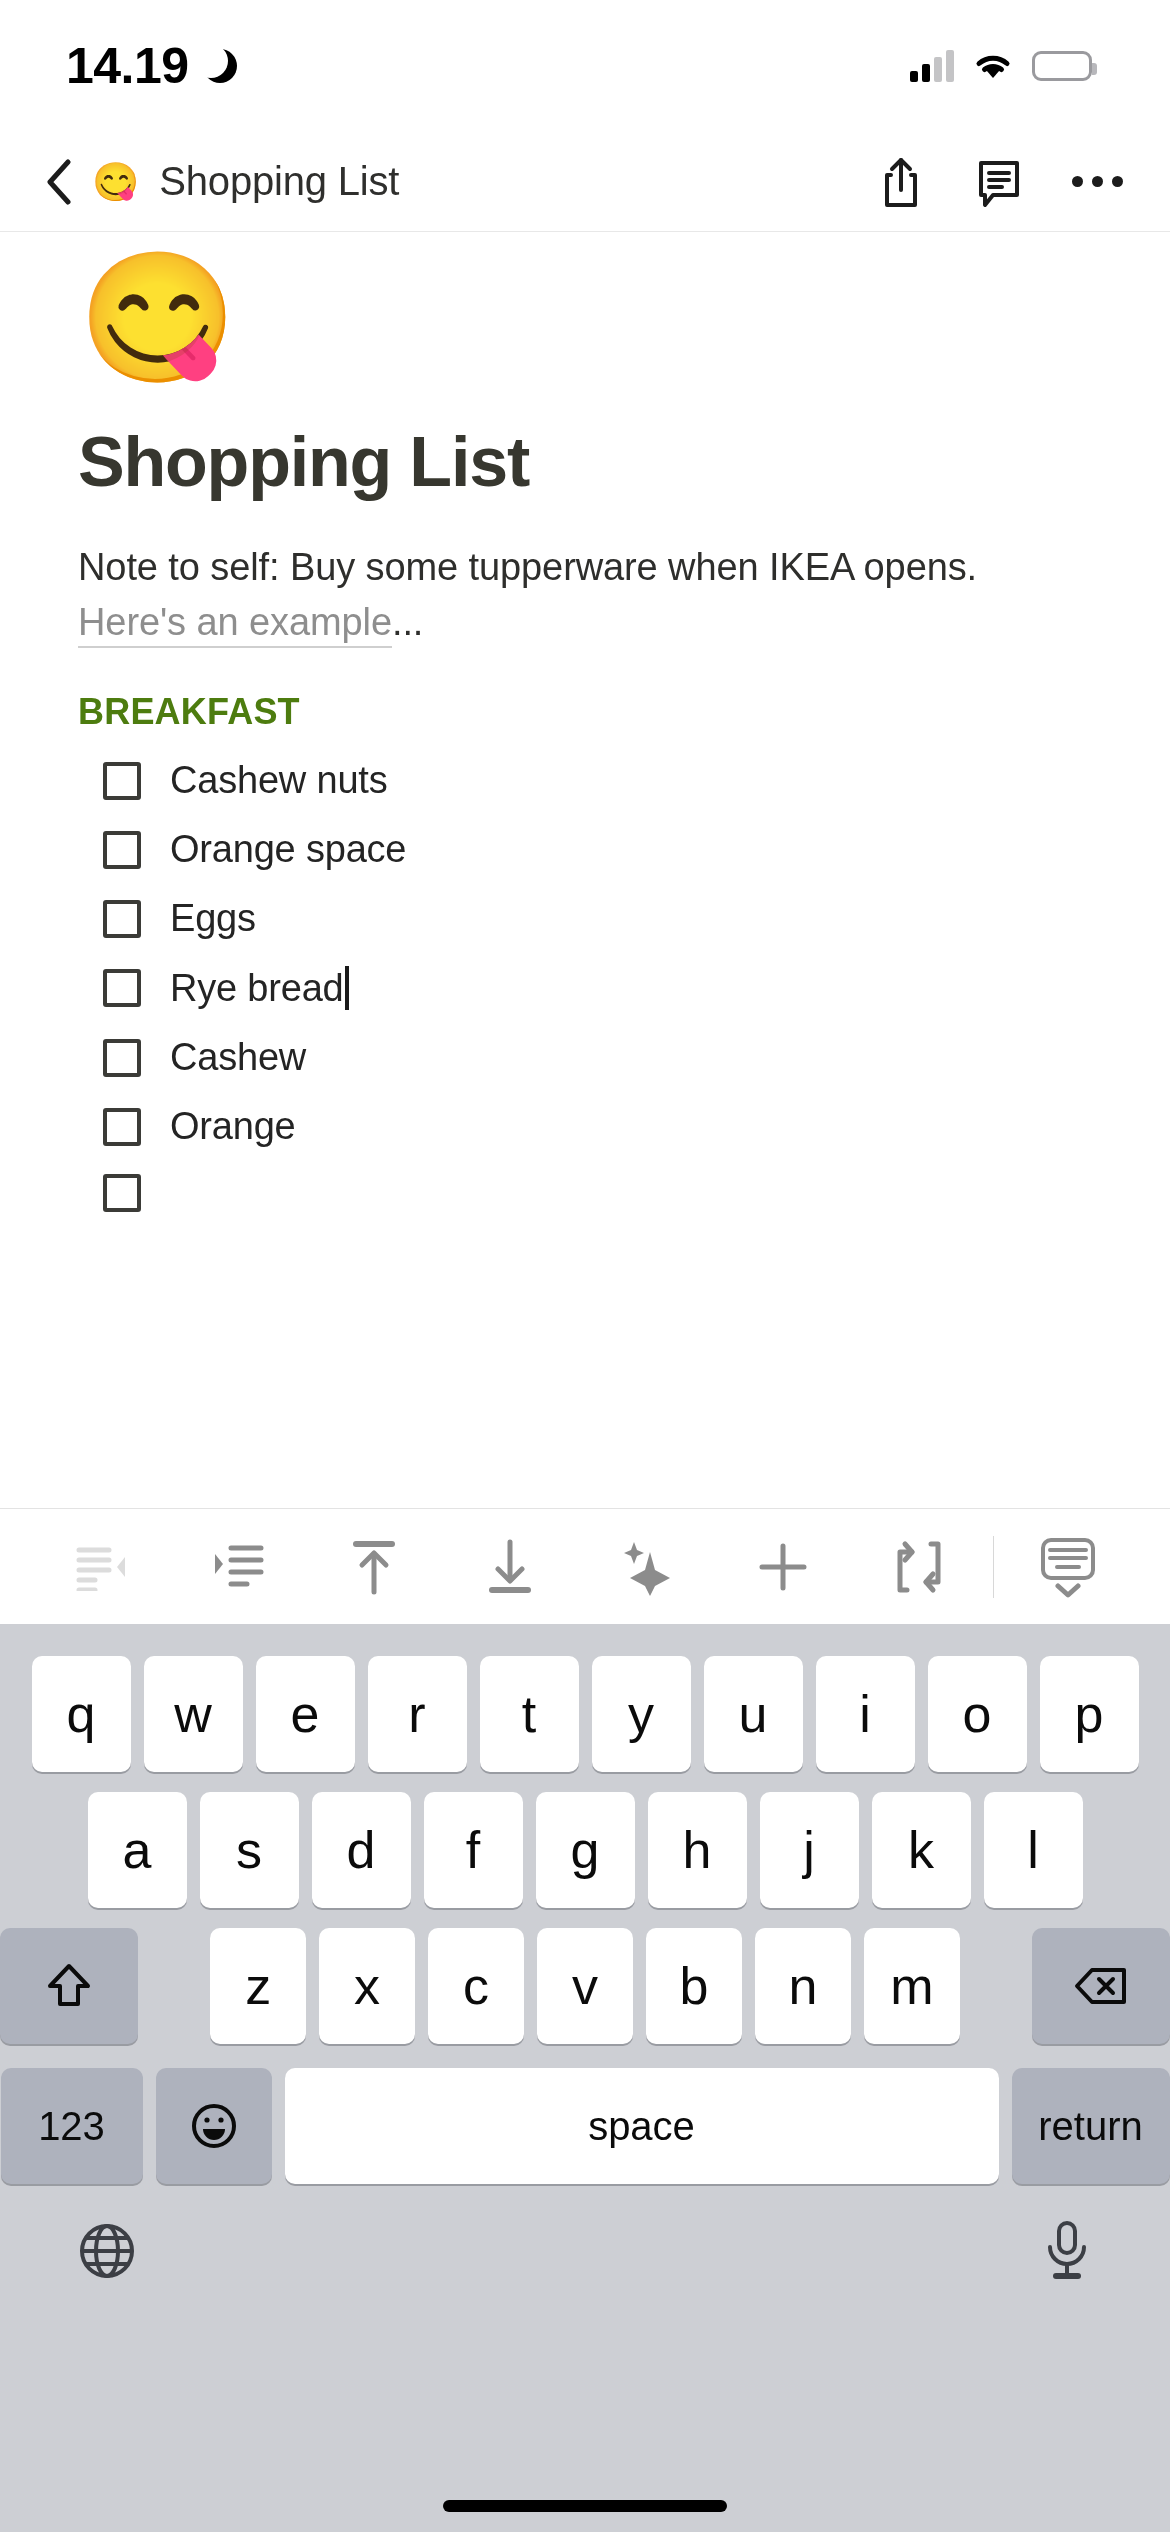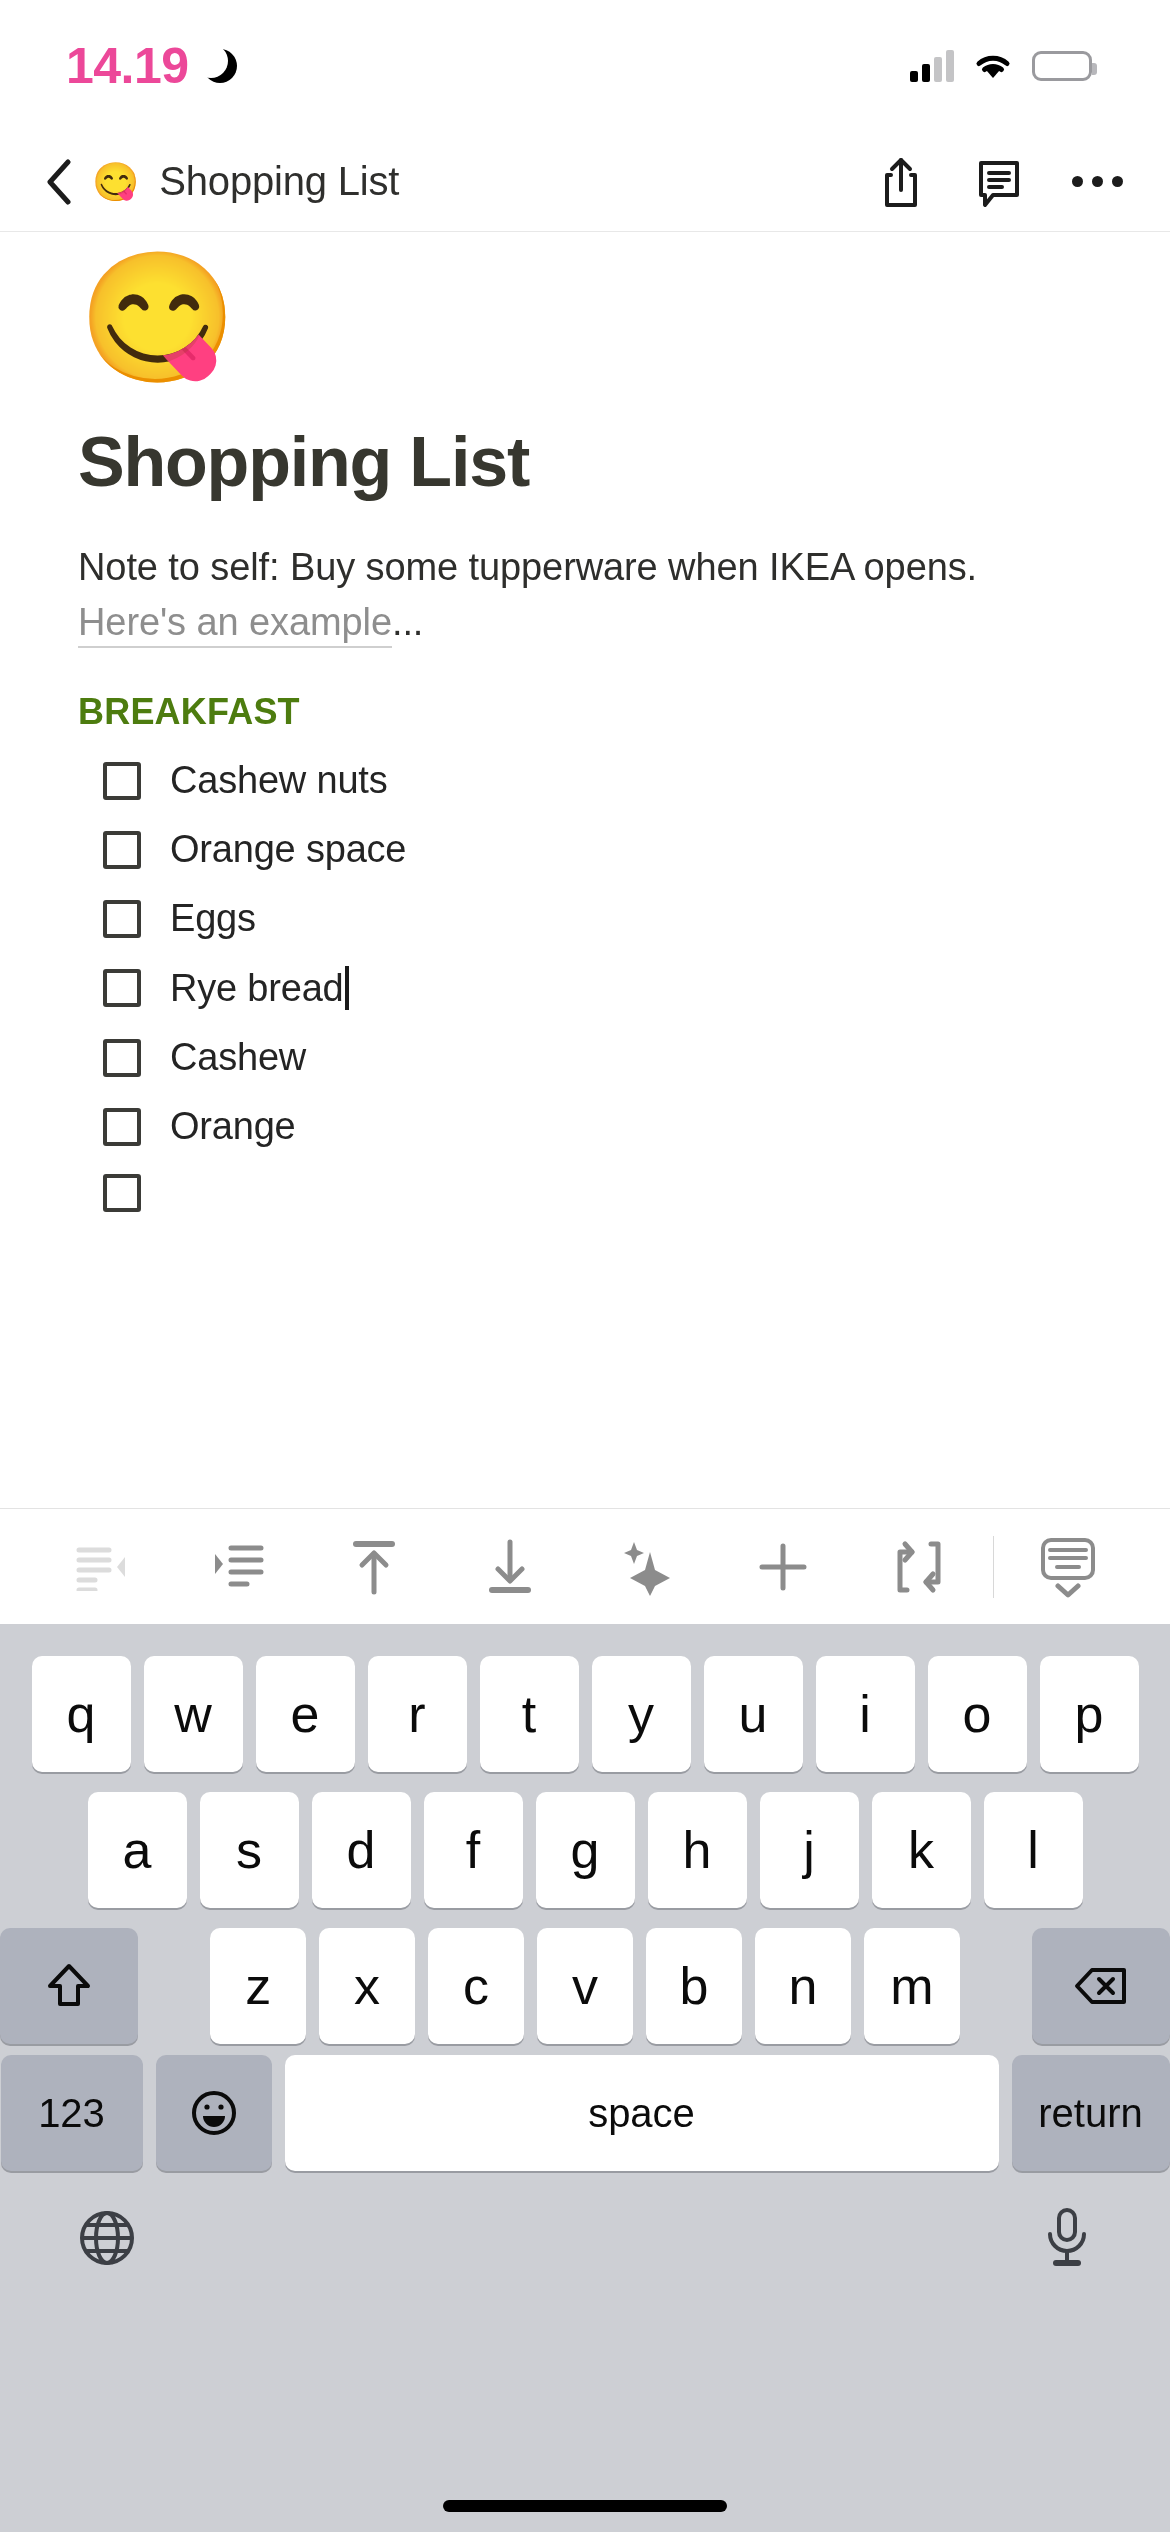--- a/index.html
+++ b/index.html
@@ -10,21 +10,21 @@
   }
   .phone { position:relative; width:1170px; height:2532px; background:#fff; }
 
   
   .statusbar {
     position:absolute; top:0; left:0; width:1170px; height:132px;
     display:flex; align-items:center; justify-content:space-between;
     padding:0 78px 0 66px;
   }
   .sb-left { display:flex; align-items:center; gap:14px; }
-  .sb-time { font-size:50px; font-weight:700; color:#ec4899; letter-spacing:-0.5px; }
+  .sb-time { font-size:50px; font-weight:700; color:#000000; letter-spacing:-0.5px; }
   .sb-moon { width:34px; height:34px; position:relative; }
   .sb-moon::before {
     content:""; position:absolute; inset:0; border-radius:50%; background:#000;
   }
   .sb-moon::after {
     content:""; position:absolute; left:-9px; top:-5px; width:34px; height:34px;
     border-radius:50%; background:#fff;
   }
   .sb-right { display:flex; align-items:center; gap:19px; }
   .sig { display:flex; align-items:flex-end; gap:4px; height:32px; }
@@ -97,21 +97,21 @@
 
   
   .keyboard {
     position:absolute; top:1624px; left:0; width:1170px; height:908px;
     background:#cdcfd4;
   }
   .krow { display:flex; justify-content:center; align-items:flex-start; }
   .krow.r1 { padding-top:32px; gap:13px; }
   .krow.r2 { padding-top:20px; gap:13px; }
   .krow.r3 { padding-top:20px; gap:13px; }
-  .krow.r4 { padding-top:11px; gap:13px; }
+  .krow.r4 { padding-top:24px; gap:13px; }
   .key {
     background:#fff; border-radius:10px; height:116px;
     display:flex; align-items:center; justify-content:center;
     font-size:52px; color:#0b0b0b; font-weight:400;
     box-shadow:0 2px 0 rgba(90,93,102,0.45);
   }
   .key.letter { width:99px; }
   .key.dark { background:#aeb2bd; box-shadow:0 2px 0 rgba(90,93,102,0.45); }
   .key.shift, .key.bksp { width:142px; }
   .key.k123 { width:142px; font-size:40px; }

